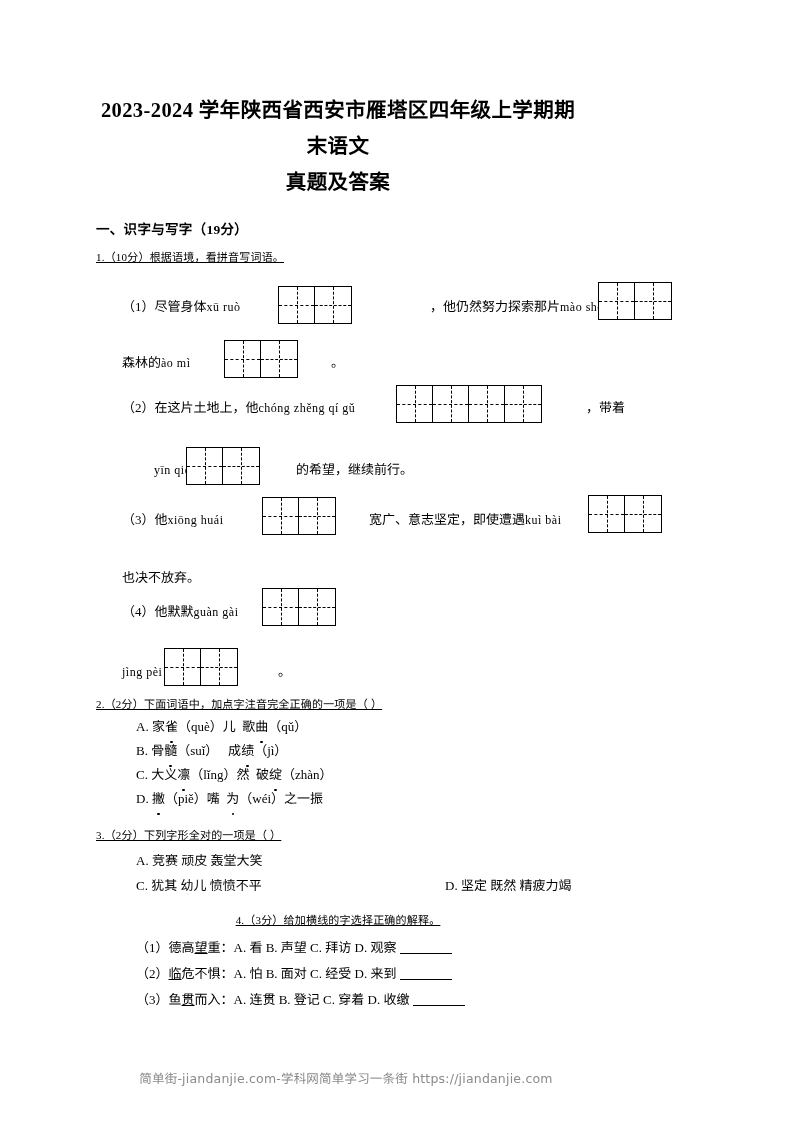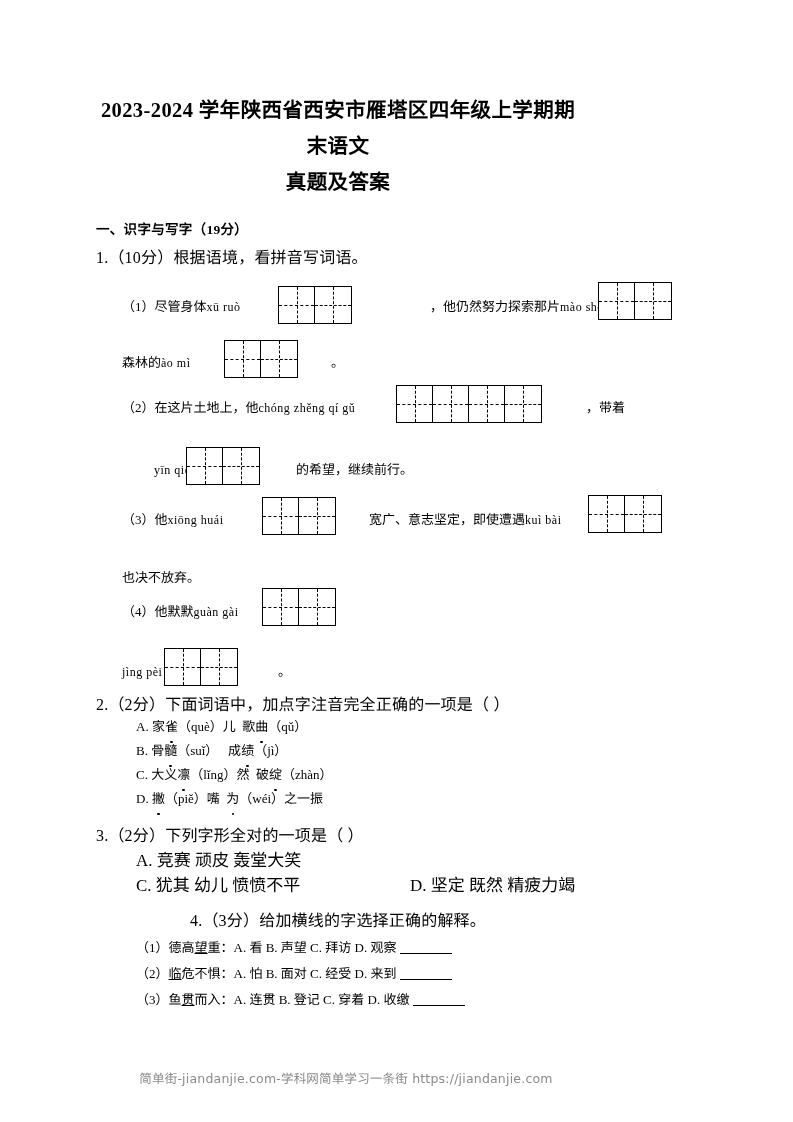--- a/index.html
+++ b/index.html
@@ -40,23 +40,24 @@
   .section-head {
     font-size: 13.5px;
     font-weight: bold;
     margin-top: 18px;
     margin-bottom: 9px;
     letter-spacing: 0.3px;
   }
 
   
   .q {
-    font-size: 16px;
+    font-size: 11px;
     line-height: 21px;
     letter-spacing: 0.2px;
+    text-decoration: underline;
   }
   .q-stem { margin-top: 6px; }
   .py {
     font-family: "Liberation Serif", "DejaVu Serif", serif;
     font-size: 12px;
     letter-spacing: 0.5px;
   }
 
   
   .tzg {
@@ -124,23 +125,24 @@
     width: 52px;
     border-bottom: 1.2px solid #000;
     height: 13px;
     vertical-align: -2px;
     margin-left: 4px;
   }
 
   
   .optrow {
     display: flex;
-    font-size: 17px;
+    font-size: 13px;
     line-height: 21px;
     padding-left: 40px;
+    gap: 35px;
   }
   .optrow .c1 { width: 274px; flex: 0 0 274px; }
   .optrow .c2 { flex: 1 1 auto; }
 
   .opt-line { font-size: 13px; line-height: 24px; padding-left: 40px; }
 
   .sub-line { font-size: 13px; line-height: 26px; padding-left: 40px; }
 
   
   .footer {

